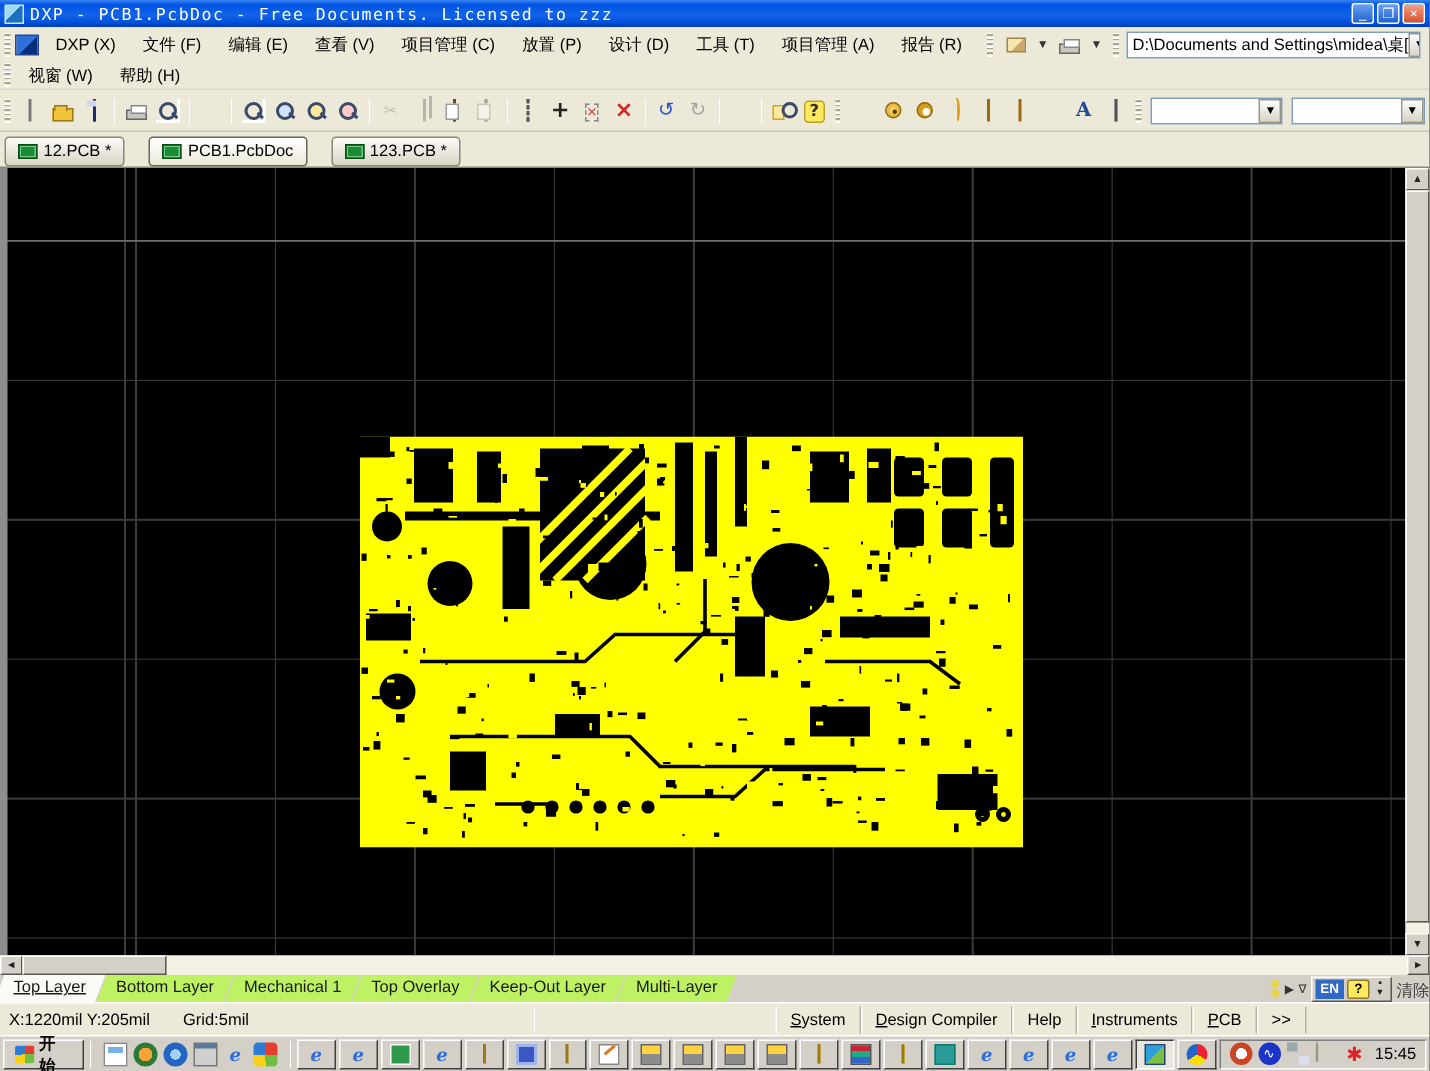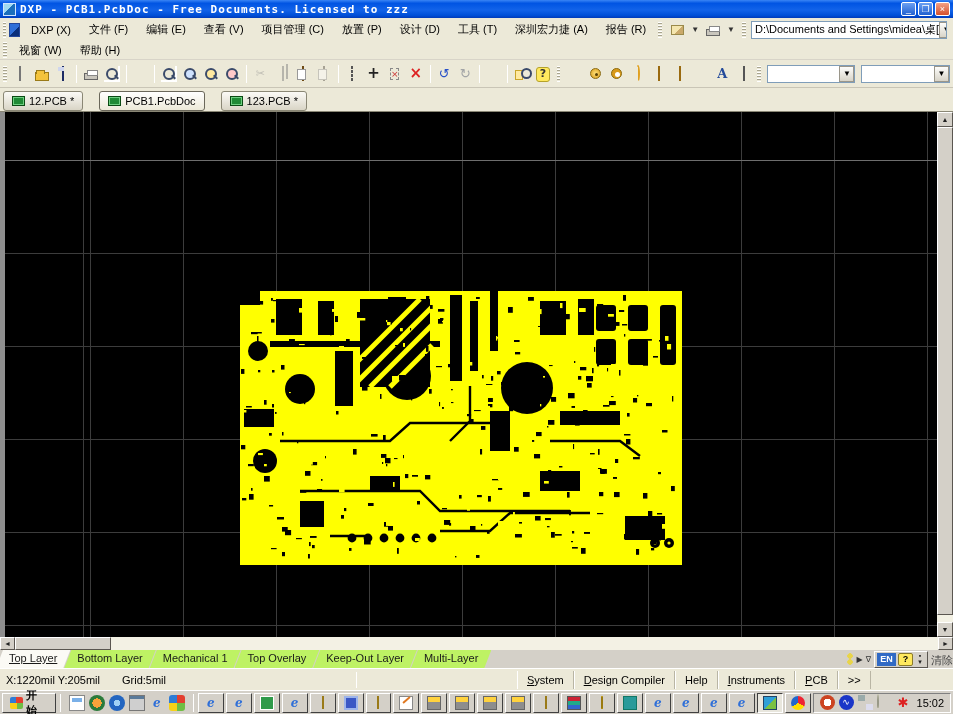--- a/index.html
+++ b/index.html
@@ -3,21 +3,21 @@
 <meta charset="utf-8">
 <style>
   *{margin:0;padding:0;box-sizing:border-box}
   html,body{width:953px;height:714px;overflow:hidden}
   body{position:relative;font-family:"Liberation Sans",sans-serif;font-size:11px;background:#ece9d8;color:#000}
 
   
   .titlebar{position:absolute;left:0;top:0;width:953px;height:18px;
     background:linear-gradient(180deg,#3a85f5 0%,#0054e3 18%,#1263e9 55%,#0050d8 85%,#013bb9 100%);
     display:flex;align-items:center;padding:0 3px;gap:4px}
-  .title-text{color:#fff;font-family:"DejaVu Sans Mono",monospace;font-weight:bold;font-size:11px;letter-spacing:1px;white-space:nowrap}
+  .title-text{color:#fff;font-family:"DejaVu Sans Mono",monospace;font-weight:normal;font-size:11px;letter-spacing:1px;white-space:nowrap}
   .app-logo{width:13px;height:13px;background:linear-gradient(135deg,#9fd9f0 45%,#1b6fbd 45%);border:1px solid #cfe4ff;flex:0 0 auto}
   .winbtns{margin-left:auto;display:flex;gap:2px}
   .wbtn{width:15px;height:14px;border:1px solid #fff;border-radius:2px;color:#fff;font-size:9px;line-height:12px;text-align:center;
     background:linear-gradient(#6ca0f2,#2060d0)}
   .wbtn.close{background:linear-gradient(#f3a186,#d4502c)}
 
   
   .menurow{position:absolute;left:0;width:953px;background:#ece9d8;display:flex;align-items:center}
   .menurow1{top:18px;height:23px}
   .menurow2{top:41px;height:19px;border-bottom:1px solid #d8d4c8}
@@ -191,21 +191,21 @@
   <span class="grip"></span>
   <span class="dxp-micon"></span>
   <span class="mitem">DXP (X)</span>
   <span class="mitem">文件 (F)</span>
   <span class="mitem">编辑 (E)</span>
   <span class="mitem">查看 (V)</span>
   <span class="mitem">项目管理 (C)</span>
   <span class="mitem">放置 (P)</span>
   <span class="mitem">设计 (D)</span>
   <span class="mitem">工具 (T)</span>
-  <span class="mitem">深圳宏力捷 (A)</span>
+  <span class="mitem">项目管理 (A)</span>
   <span class="mitem">报告 (R)</span>
   <span class="mr-right">
     <span class="grip"></span>
     <span class="smalltool">
         <span class="ic ic-ruler"></span>
       </span>
     <span class="dropcaret">▼</span>
     <span class="smalltool">
         <span class="ic ic-printer"></span>
       </span>
@@ -901,15 +901,15 @@
     </span>
   <span class="taskbtn">
       <span class="ti ti-jester"></span>
     </span>
   <span class="tray">
     <span class="tricon tr-mute"></span>
     <span class="tricon tr-wave"></span>
     <span class="tricon tr-net"></span>
     <span class="tricon"><span class="tr-bulb"></span></span>
     <span class="tricon tr-scan"></span>
-    <span class="clock">15:02</span>
+    <span class="clock">15:45</span>
   </span>
 </div>
 
 </body></html>

